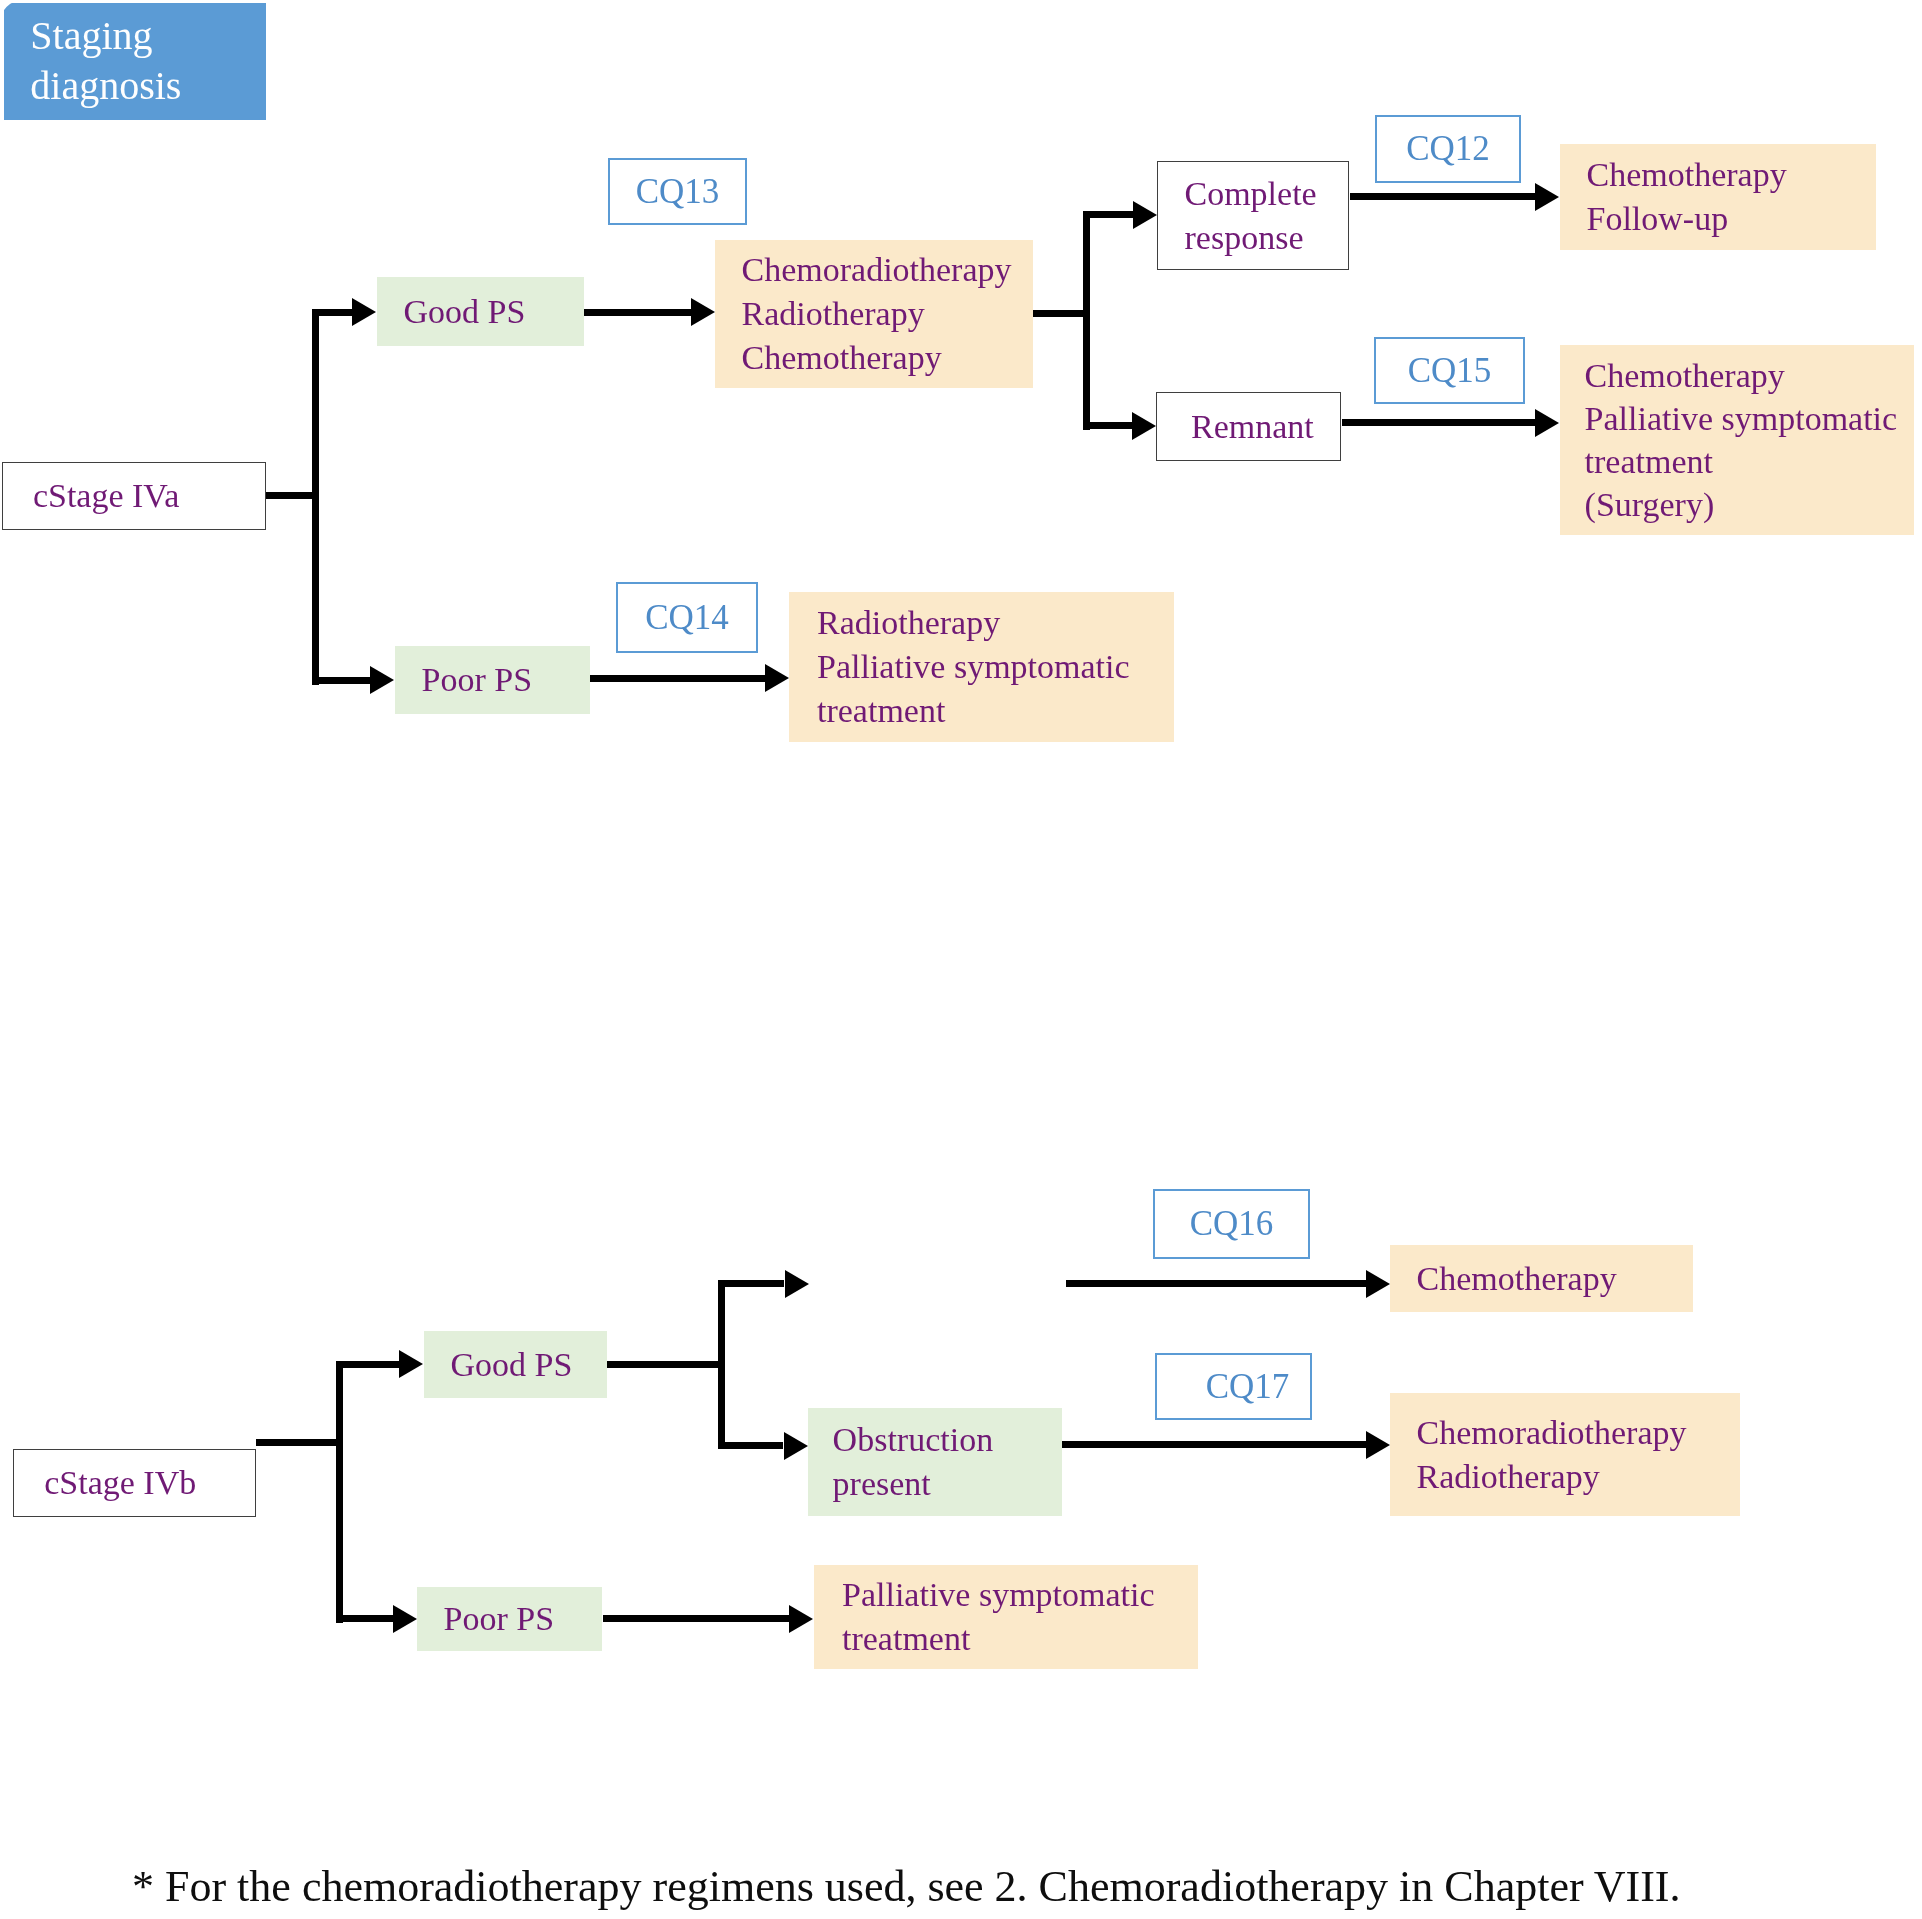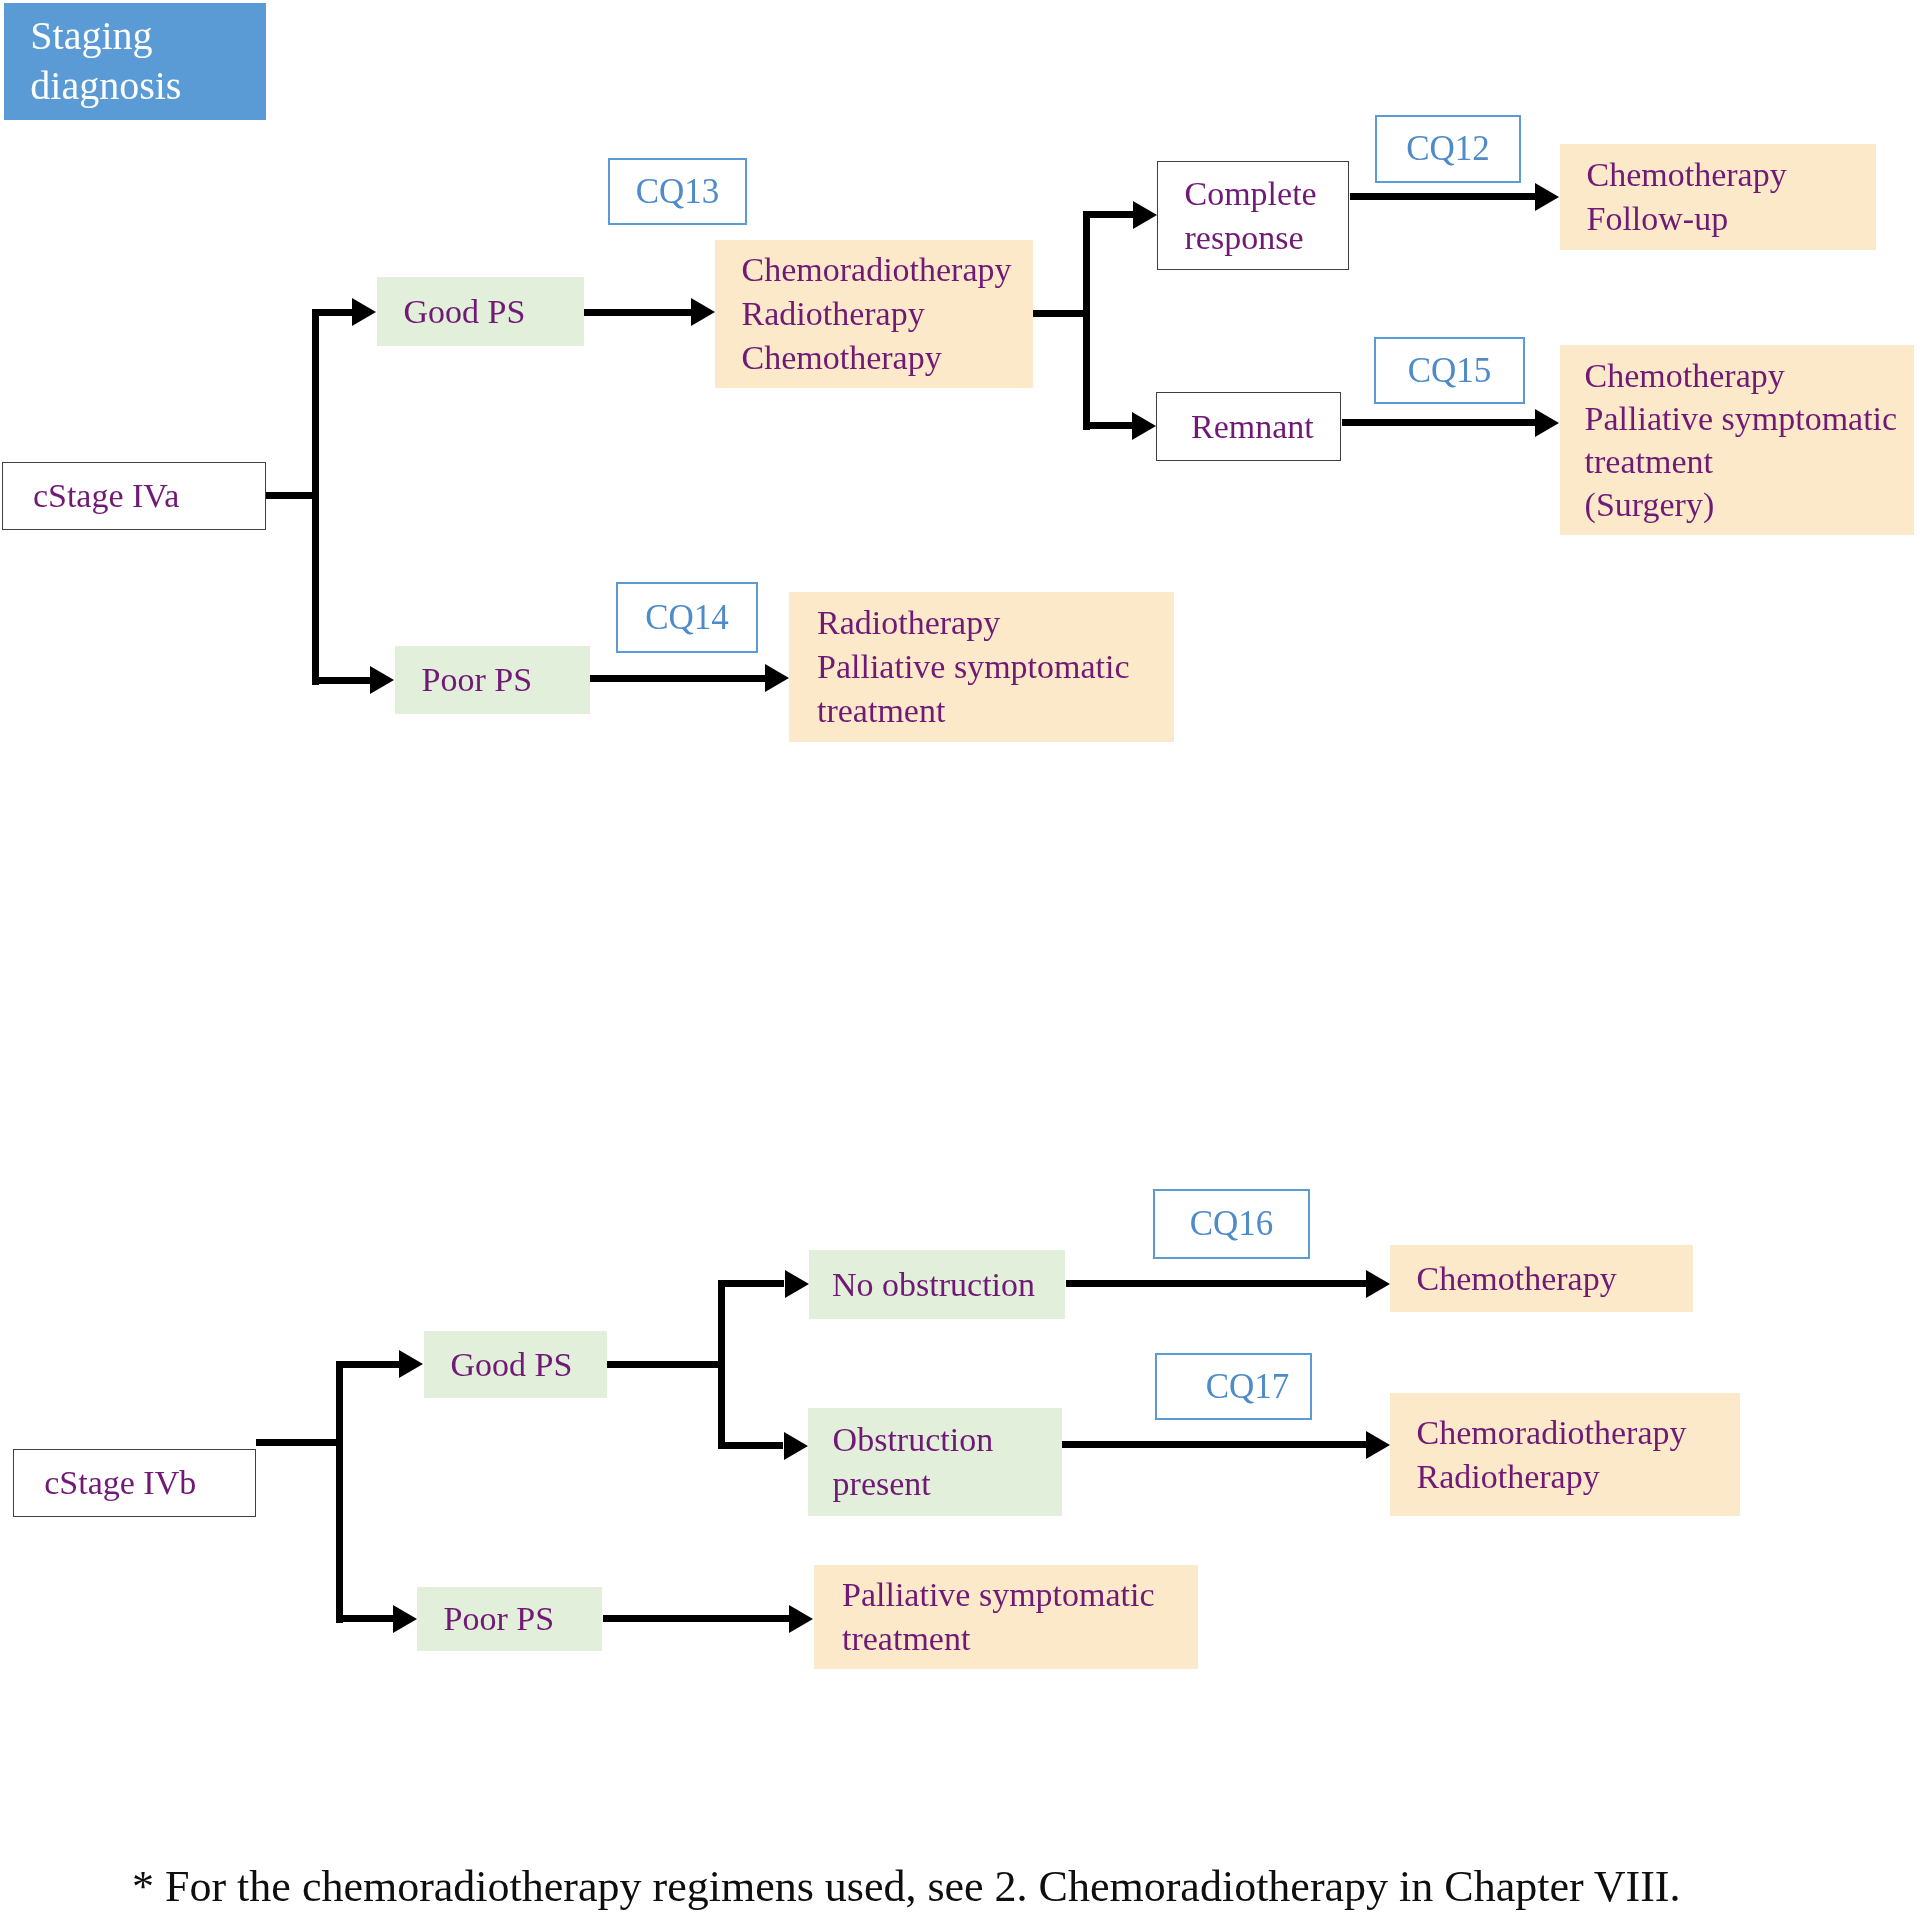--- a/index.html
+++ b/index.html
@@ -3,20 +3,21 @@
 <meta charset="utf-8">
 <style>
   html,body{margin:0;padding:0;background:#ffffff;}
   #canvas{
     position:relative;
     width:1923px;
     height:1919px;
     background:#ffffff;
     font-family:"Liberation Serif","DejaVu Serif",serif;
     overflow:hidden;
+    border-radius:23px;
   }
   .node{
     position:absolute;
     box-sizing:border-box;
     display:flex;
     flex-direction:column;
     justify-content:center;
     font-size:34px;
     line-height:44px;
     color:#701a75;
@@ -136,21 +137,20 @@
   <div class="hline" style="left:312px;top:677px;width:58px;height:6.6px;"></div>
   <div class="ah" style="left:370px;top:666px;"></div>
 
   <div class="hline" style="left:590px;top:675px;width:175px;height:6.6px;"></div>
   <div class="ah" style="left:765px;top:664px;"></div>
 
   <div class="node white" style="left:13.2px;top:1409px;width:243px;height:68px;padding-left:30px;margin-top:40px;">cStage IVb</div>
 
   <div class="node green" style="left:424px;top:1331px;width:183px;height:67px;">Good PS</div>
 
-  <div class="node green" style="left:809px;top:1250px;width:256px;height:69px;padding-left:23px;">No obstruction</div>
 
   <div class="node cq" style="left:1153px;top:1189px;width:157px;height:70px;">CQ16</div>
 
   <div class="node cream" style="left:1390px;top:1245px;width:303px;height:67px;">Chemotherapy</div>
 
   <div class="node green" style="left:808px;top:1408px;width:254px;height:108px;line-height:44px;padding-left:24.6px;">
       <div>Obstruction</div>
       <div>present</div>
     </div>
 

